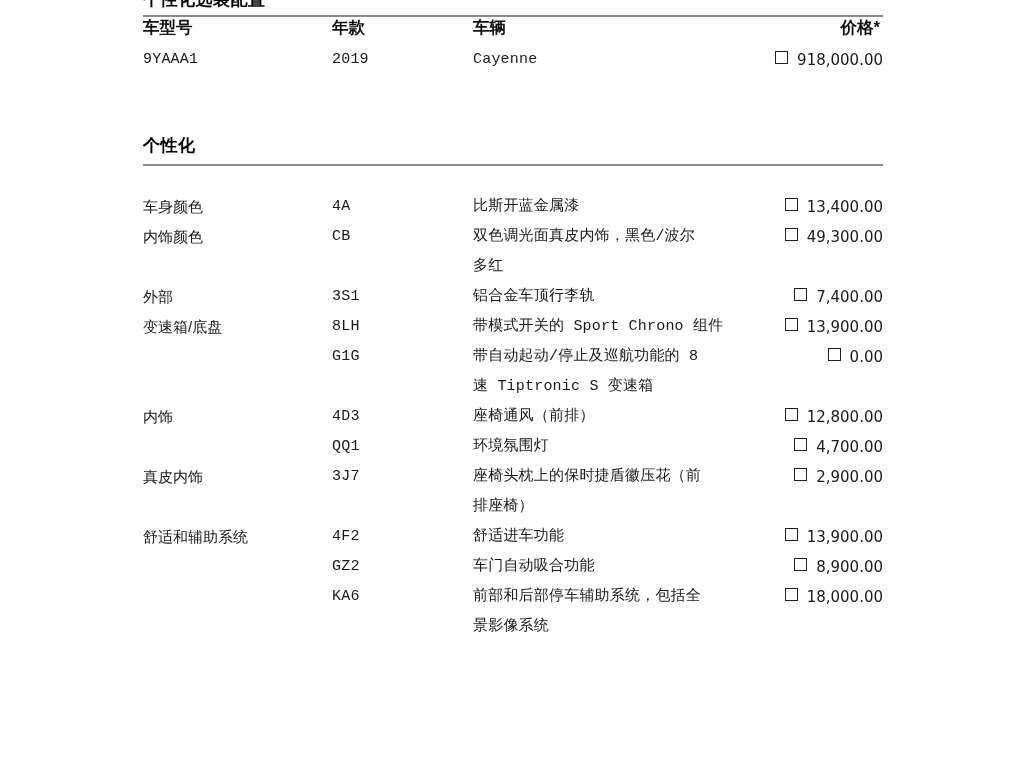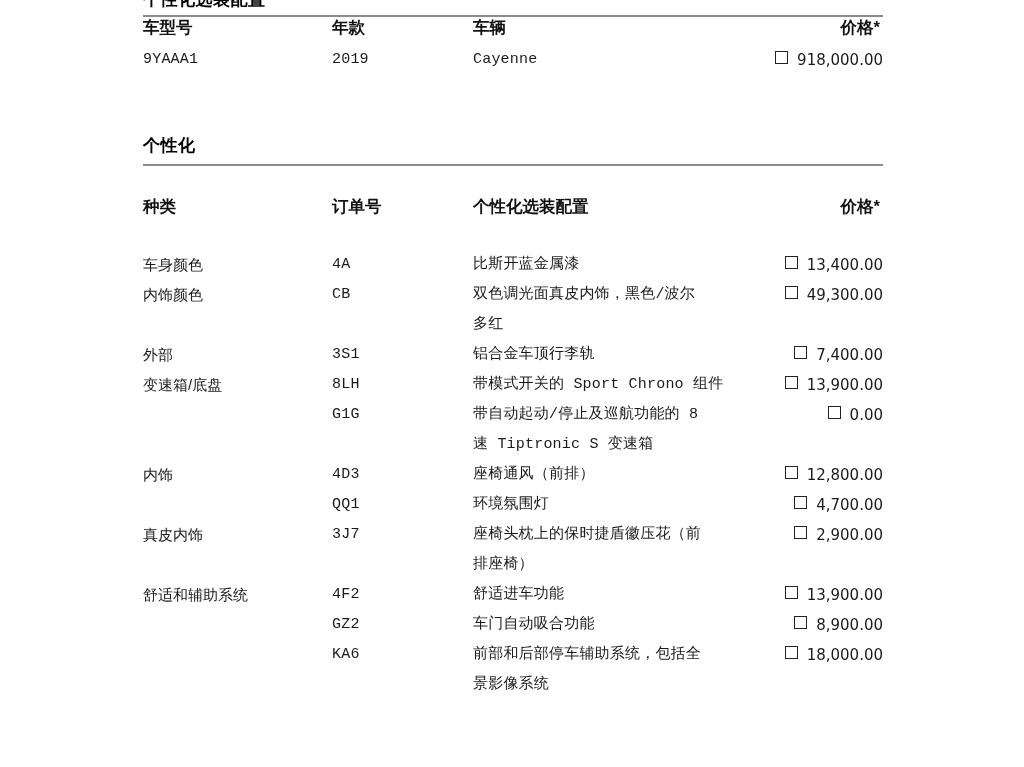--- a/index.html
+++ b/index.html
@@ -151,36 +151,20 @@
       </tbody>
         </table>
     </div>
 
     <div class="section2">
       <div class="block-head">
         <div class="section-title">个性化</div>
         <div class="rule sec2-rule"></div>
       </div>
 
-      <table class="spec tbl-wrap">
-        <colgroup>
-            <col class="c1">
-            <col class="c2">
-            <col class="c3">
-            <col class="c4">
-          </colgroup>
-        <tbody>
-            <tr>
-          <th>种类</th>
-          <th>订单号</th>
-          <th>个性化选装配置</th>
-          <th class="price">价格*</th>
-        </tr>
-      </tbody>
-        </table>
 
       <table class="spec tbl-wrap2" id="options-body">
         <colgroup>
             <col class="c1">
             <col class="c2">
             <col class="c3">
             <col class="c4">
           </colgroup>
         <tbody>
             <tr>

